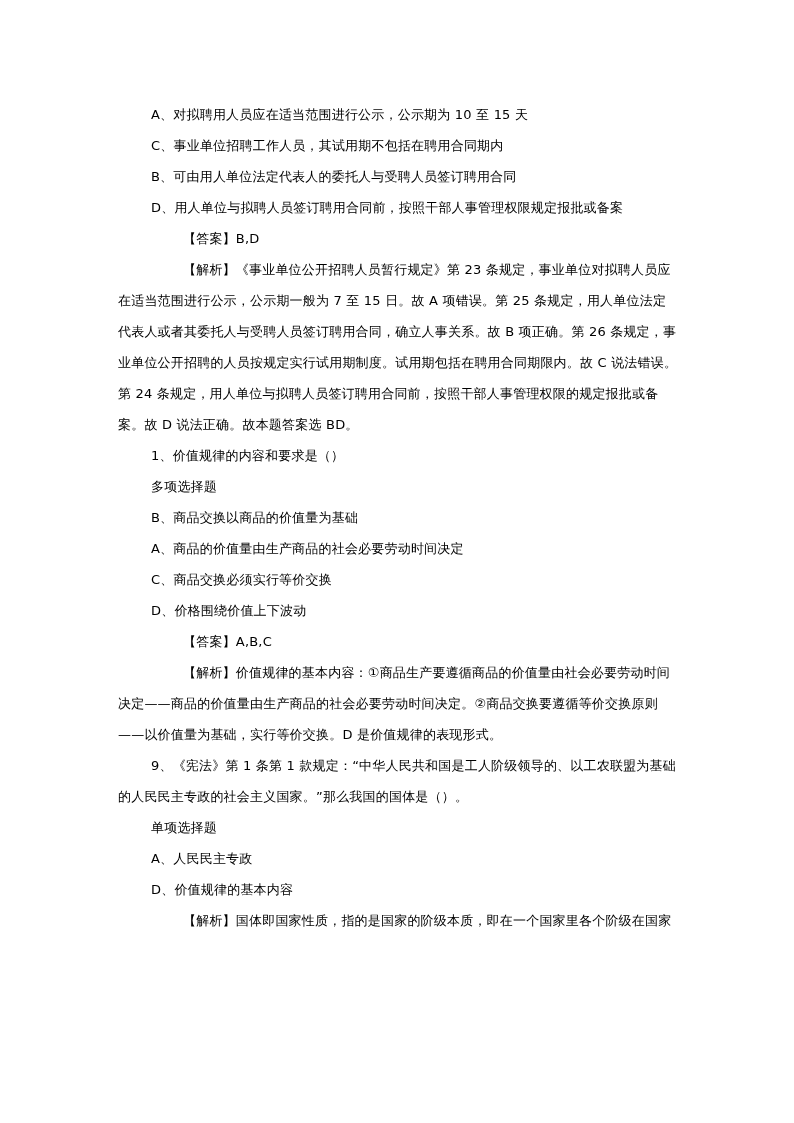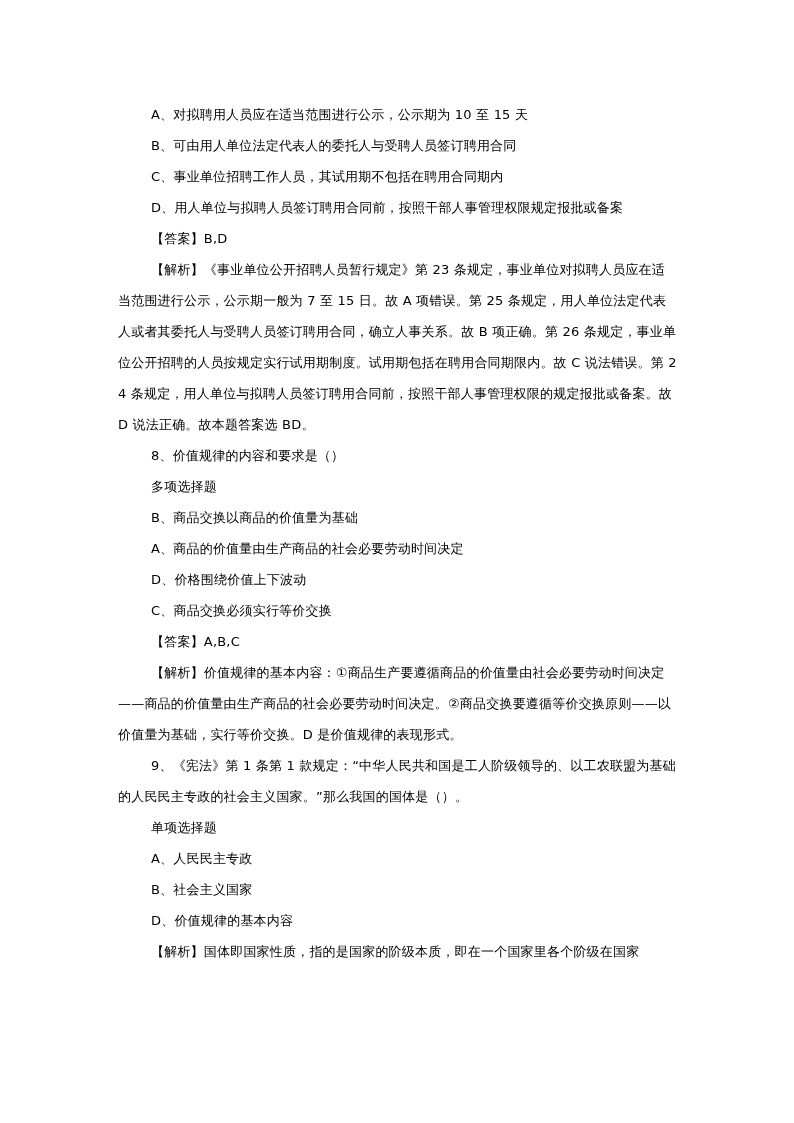--- a/index.html
+++ b/index.html
@@ -25,49 +25,49 @@
     }
     .p {
       margin: 0;
       text-indent: 33px;
       white-space: normal;
       word-break: break-all;
       letter-spacing: 0.2px;
     }
     .tag {
       font-weight: normal;
+      margin-left: 32px;
     }
   </style>
 </head>
 <body>
 
 <div class="page">
 
   <section>
     <p class="p">A、对拟聘用人员应在适当范围进行公示，公示期为 10 至 15 天</p>
+    <p class="p">C、事业单位招聘工作人员，其试用期不包括在聘用合同期内</p>
     <p class="p">B、可由用人单位法定代表人的委托人与受聘人员签订聘用合同</p>
-    <p class="p">C、事业单位招聘工作人员，其试用期不包括在聘用合同期内</p>
     <p class="p">D、用人单位与拟聘人员签订聘用合同前，按照干部人事管理权限规定报批或备案</p>
     <p class="p"><span class="tag">【答案】</span><span>B,D</span></p>
     <p class="p"><span class="tag">【解析】</span><span>《事业单位公开招聘人员暂行规定》第 23 条规定，事业单位对拟聘人员应在适当范围进行公示，公示期一般为 7 至 15 日。故 A 项错误。第 25 条规定，用人单位法定代表人或者其委托人与受聘人员签订聘用合同，确立人事关系。故 B 项正确。第 26 条规定，事业单位公开招聘的人员按规定实行试用期制度。试用期包括在聘用合同期限内。故 C 说法错误。第 24 条规定，用人单位与拟聘人员签订聘用合同前，按照干部人事管理权限的规定报批或备案。故 D 说法正确。故本题答案选 BD。</span></p>
   </section>
 
   <section>
-    <p class="p">8、价值规律的内容和要求是（）</p>
+    <p class="p">1、价值规律的内容和要求是（）</p>
     <p class="p">多项选择题</p>
     <p class="p">B、商品交换以商品的价值量为基础</p>
     <p class="p">A、商品的价值量由生产商品的社会必要劳动时间决定</p>
+    <p class="p">C、商品交换必须实行等价交换</p>
     <p class="p">D、价格围绕价值上下波动</p>
-    <p class="p">C、商品交换必须实行等价交换</p>
     <p class="p"><span class="tag">【答案】</span><span>A,B,C</span></p>
     <p class="p"><span class="tag">【解析】</span><span>价值规律的基本内容：①商品生产要遵循商品的价值量由社会必要劳动时间决定——商品的价值量由生产商品的社会必要劳动时间决定。②商品交换要遵循等价交换原则——以价值量为基础，实行等价交换。D 是价值规律的表现形式。</span></p>
   </section>
 
   <section>
     <p class="p">9、《宪法》第 1 条第 1 款规定：“中华人民共和国是工人阶级领导的、以工农联盟为基础的人民民主专政的社会主义国家。”那么我国的国体是（）。</p>
     <p class="p">单项选择题</p>
     <p class="p">A、人民民主专政</p>
-    <p class="p">B、社会主义国家</p>
     <p class="p">D、价值规律的基本内容</p>
     <p class="p"><span class="tag">【解析】</span><span>国体即国家性质，指的是国家的阶级本质，即在一个国家里各个阶级在国家</span></p>
   </section>
 
 </div>
 
 </body></html>

